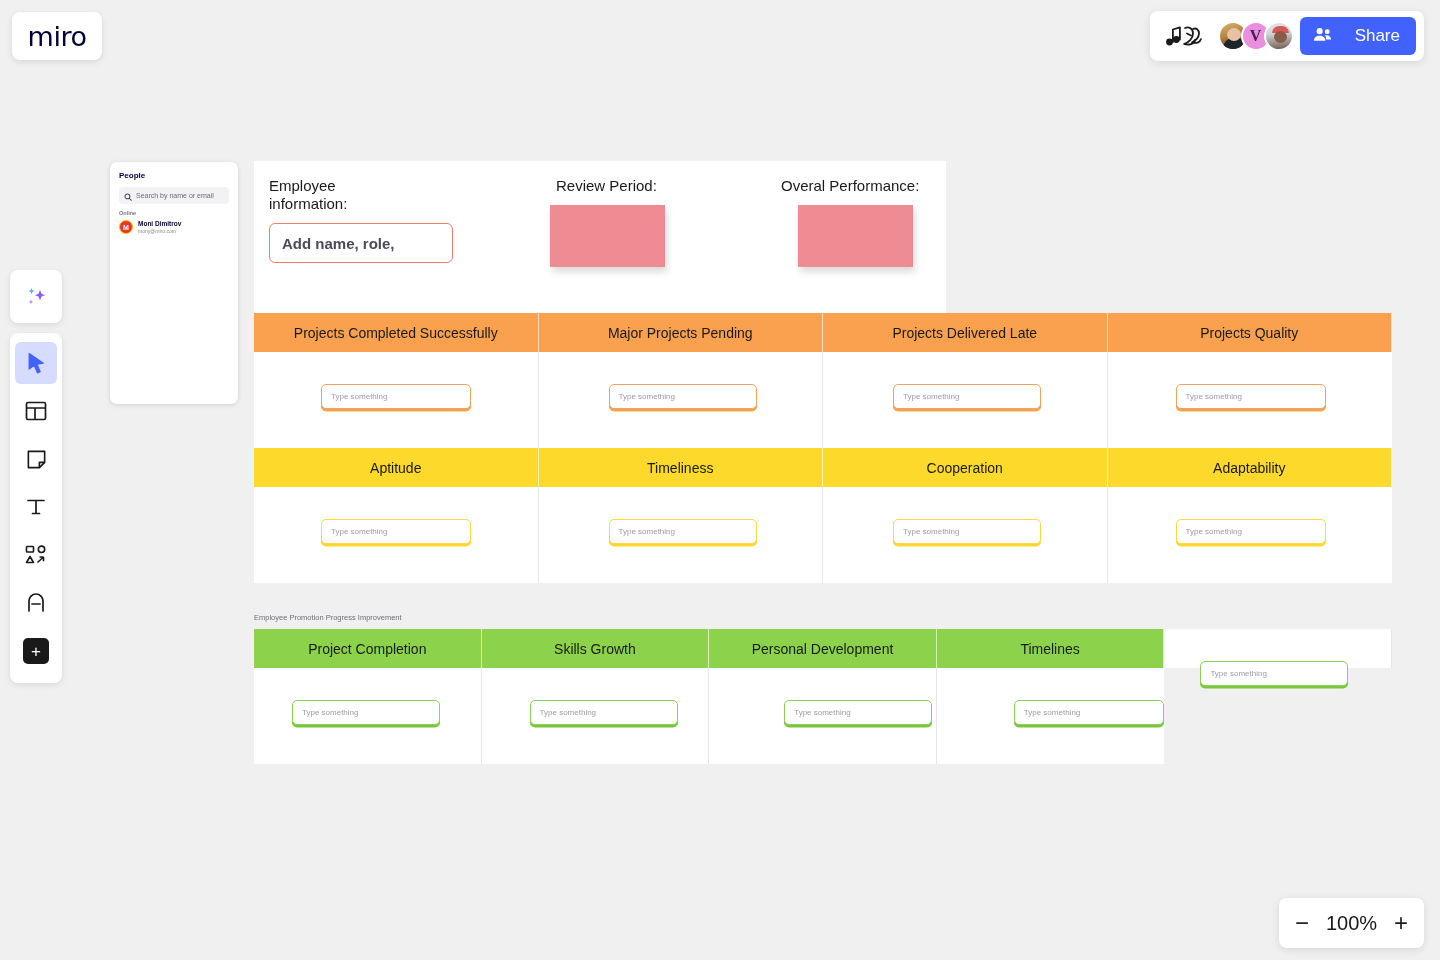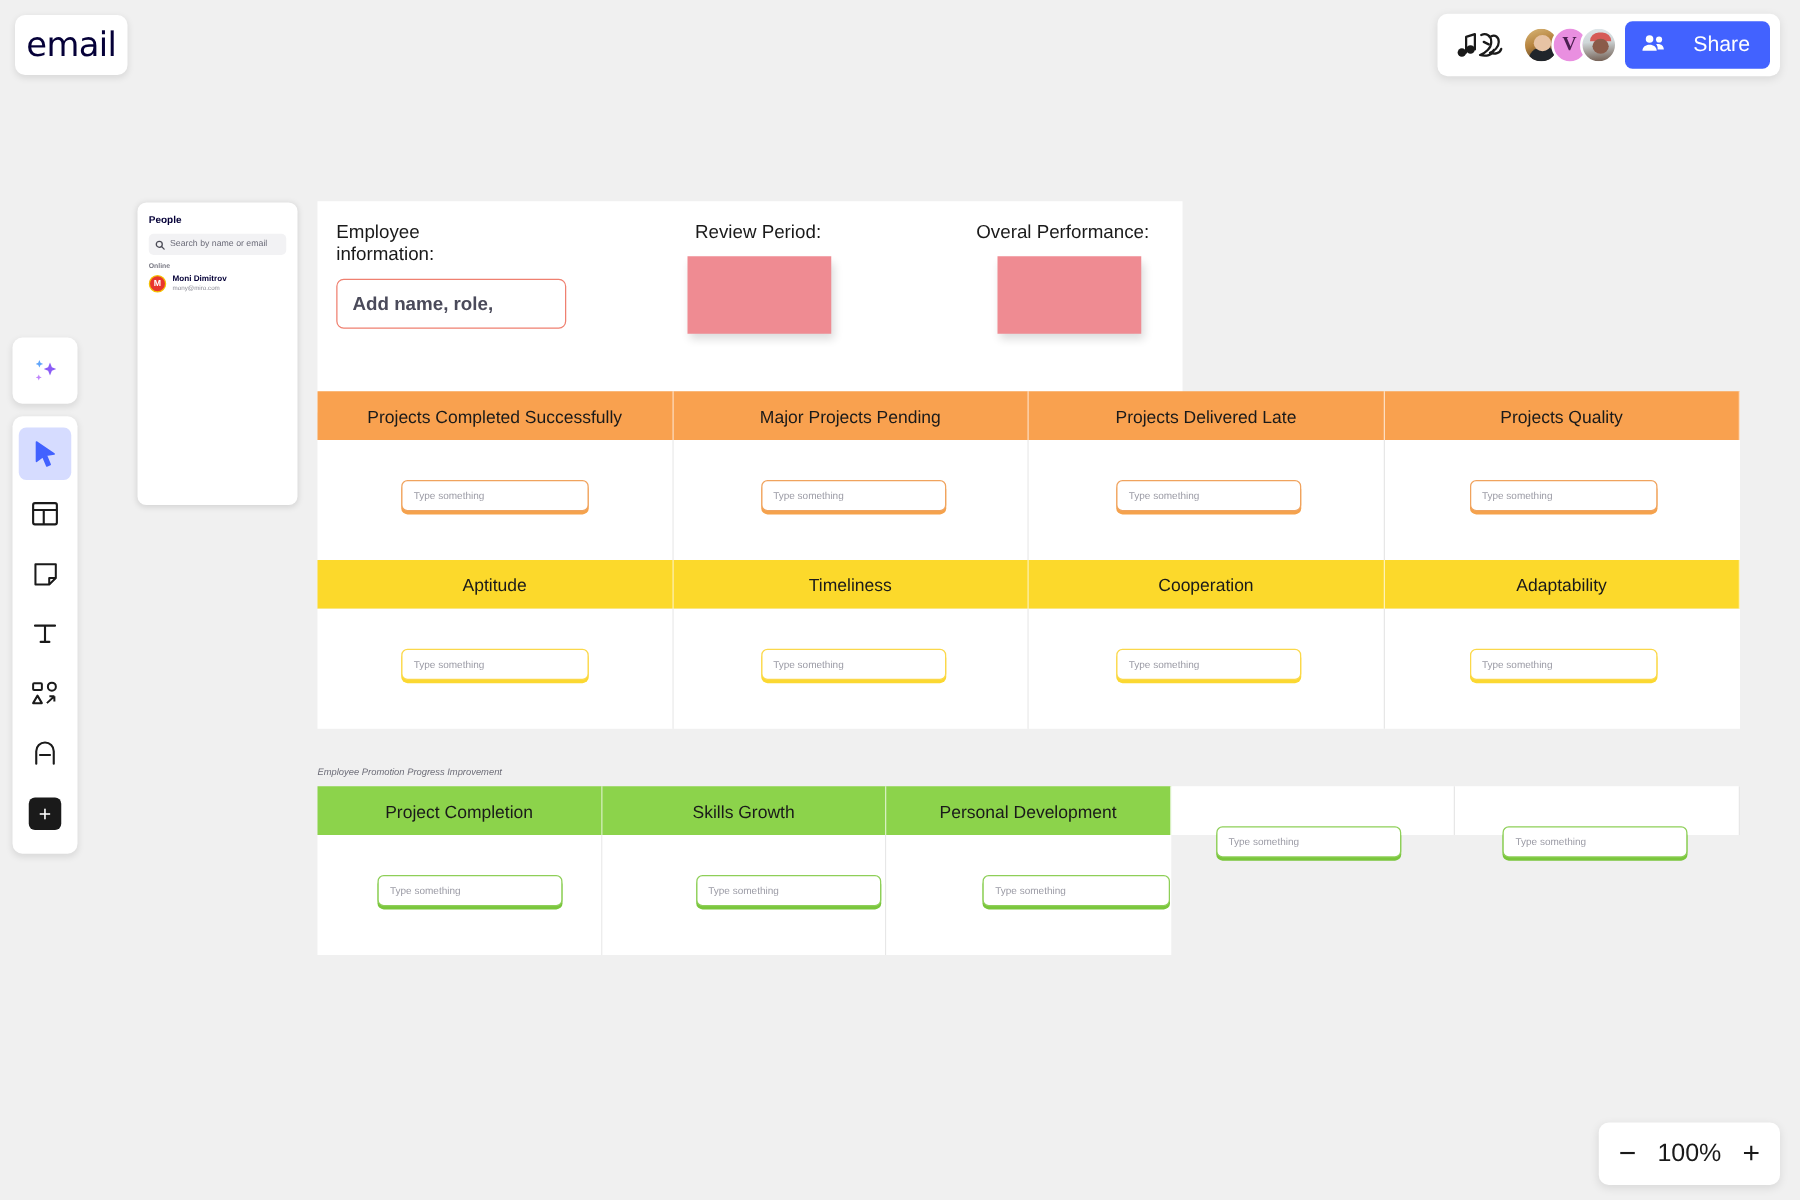--- a/index.html
+++ b/index.html
@@ -165,42 +165,42 @@
   .orange-in { border: 1.3px solid #f0a35e; box-shadow: 0 2.5px 0 #f5a24c; }
   
   .yellow-head { background: #fcd92b; height: 39px; }
   .yellow-in { border: 1.3px solid #fbd84a; box-shadow: 0 2.5px 0 #fbd831; }
   
   .green-head { background: #8cd34b; height: 39px; }
   .green-in { border: 1.3px solid #8ecf58; box-shadow: 0 2.5px 0 #7ac63c; }
 
   .frame-title {
     position: absolute; left: 254px; top: 613px;
-    font-size: 7.5px; color: #6d6d78; font-style: italic;
+    font-size: 7.5px; color: #6d6d78;
   }
 
   
   .zoomctl {
     position: absolute; right: 16px; bottom: 12px;
     width: 145px; height: 50px;
     background: #fff; border-radius: 8px;
     box-shadow: 0 2px 8px rgba(0,0,0,.10);
     display: flex; align-items: center; justify-content: space-between;
     padding: 0 16px;
   }
   .zoom-btn { font-size: 24px; color: #1a1a1a; cursor: pointer; line-height: 1; user-select:none; }
   .zoom-val { font-size: 20px; color: #1a1a1a; }
 </style>
 </head>
 <body>
 
 <div class="canvas">
 
   <div class="miro-logo">
-    <span class="miro-logo-text">email</span>
+    <span class="miro-logo-text">miro</span>
   </div>
 
   <div class="topbar">
     <div class="doodle-icon">
       <svg width="42" height="26" viewBox="0 0 42 26" fill="none" stroke="#1a1a1a" stroke-width="1.8" stroke-linecap="round" stroke-linejoin="round">
         <circle cx="4.5" cy="19" r="3.4" fill="#1a1a1a" stroke="none"></circle>
         <path d="M7.9 19V6.5l7 -2.2V16.5"></path>
         <circle cx="11.4" cy="16.5" r="3.4" fill="#1a1a1a" stroke="none"></circle>
         <path d="M20 5c4-1.8 8 .6 8 5.5 0 5-4.5 9-9 10.5 5 1.5 10 0 11-4"></path>
         <path d="M28 6c3-1.5 6 .5 6 4.5 0 4-3.5 7.5-7 8.8 4 1.4 8 .3 9-3.2"></path>
@@ -341,20 +341,21 @@
       <div class="tbl-cell">
         <div class="cell-input yellow-in" style="width: 150px; left: 68px;">Type something</div>
       </div>
     </div>
 
   <div class="frame-title">Employee Promotion Progress Improvement</div>
   <div class="tbl" id="tbl-green" style="left:254px; top:629px; width:1138px; grid-template-columns: repeat(5, 1fr); grid-template-rows: 39px 96px;">
       <div class="tbl-head green-head" style="background: rgb(140, 211, 75);">Project Completion</div>
       <div class="tbl-head green-head" style="background: rgb(140, 211, 75);">Skills Growth</div>
       <div class="tbl-head green-head" style="background: rgb(140, 211, 75);">Personal Development</div>
+      <div class="tbl-head green-head" style="background: rgb(140, 211, 75);">Timelines</div>
       <div class="tbl-cell">
         <div class="cell-input green-in" style="width: 148px; left: 36px;">Type something</div>
       </div>
       <div class="tbl-cell">
         <div class="cell-input green-in" style="width: 148px; left: 38px;">Type something</div>
       </div>
       <div class="tbl-cell">
         <div class="cell-input green-in" style="width: 148px; left: 48px;">Type something</div>
       </div>
       <div class="tbl-cell">

